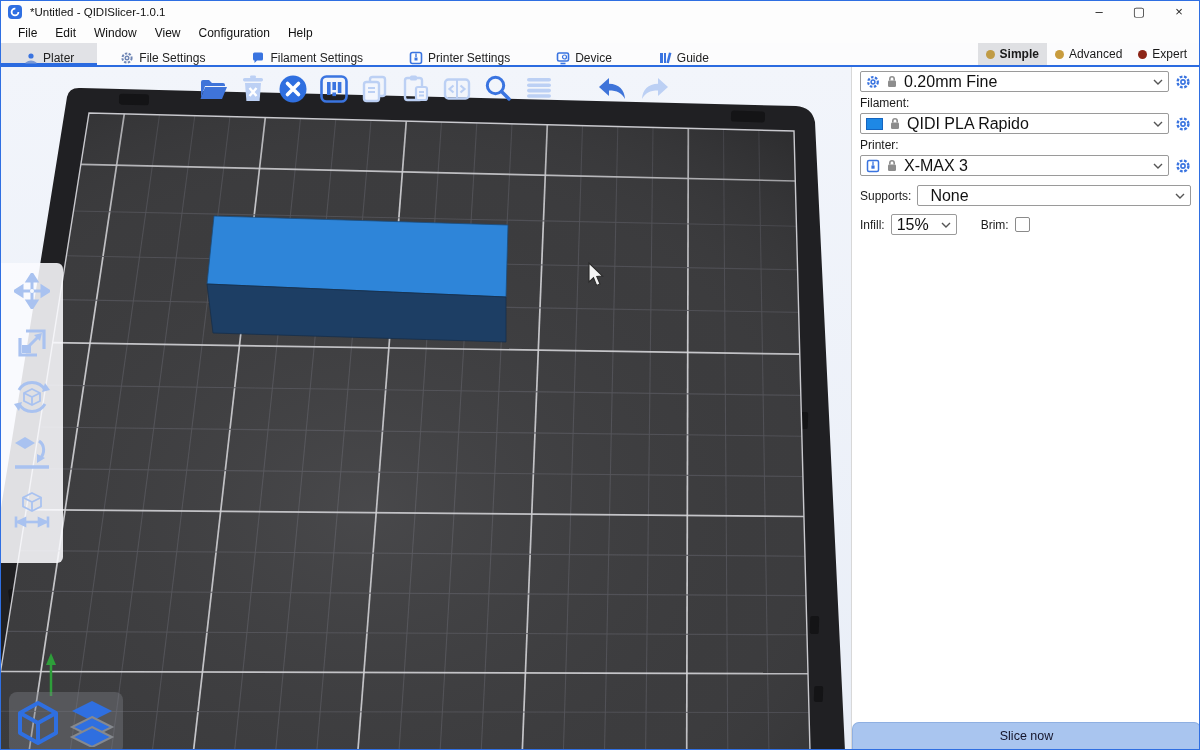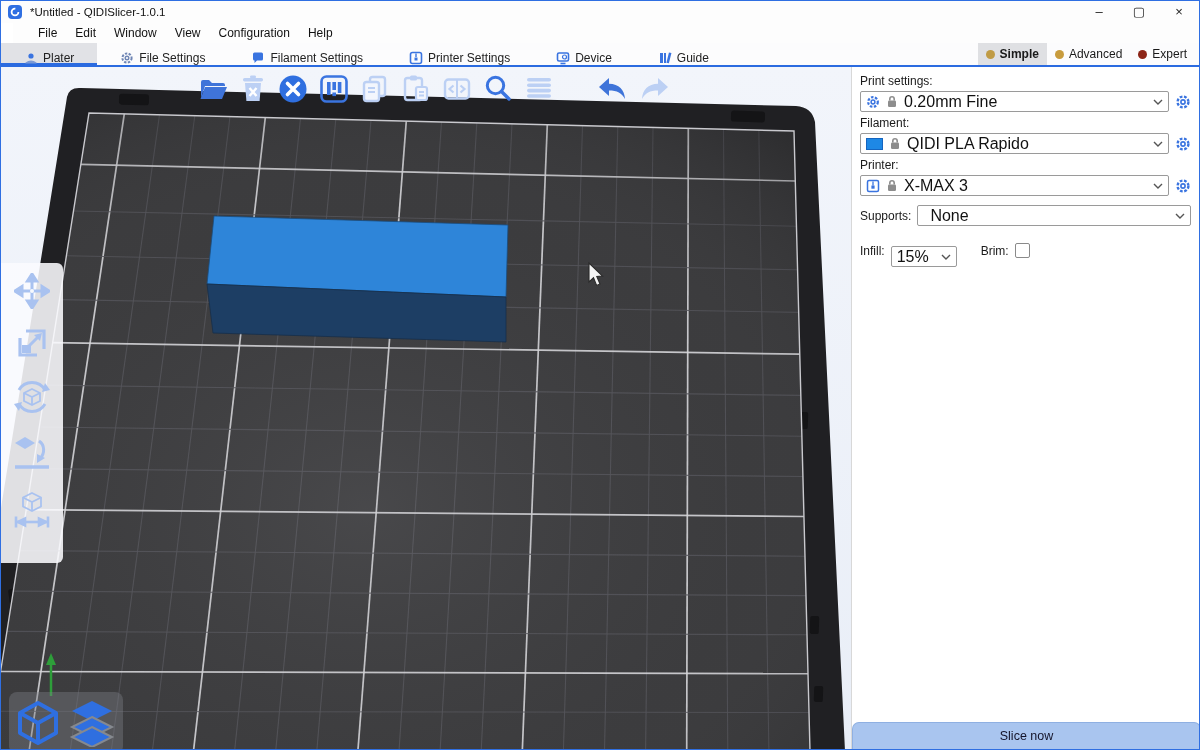--- a/index.html
+++ b/index.html
@@ -6,21 +6,21 @@
   .app{position:relative;width:1200px;height:750px;background:#ffffff;overflow:hidden;
        font-family:"Liberation Sans",sans-serif;font-size:12px;color:#1a1a1a;
        border:1px solid #2f6fe2;box-sizing:border-box;}
   
   .titlebar{position:absolute;top:0;left:0;right:0;height:22px;display:flex;align-items:center;background:#fdfdfd;}
   .appicon{width:14px;height:14px;margin-left:7px;border-radius:4px;background:#2f6fe2;display:flex;align-items:center;justify-content:center;}
   .titletext{margin-left:8px;font-size:11.5px;color:#111;}
   .wincontrols{margin-left:auto;display:flex;height:100%;}
   .winbtn{width:40px;text-align:center;line-height:22px;font-size:13px;color:#222;}
   
-  .menubar{position:absolute;top:22px;left:12px;right:0;height:20px;display:flex;align-items:center;background:#fdfdfd;padding-left:16px;}
+  .menubar{position:absolute;top:22px;left:0;right:0;height:20px;display:flex;align-items:center;background:#fdfdfd;padding-left:8px;}
   .menuitem{padding:0 9px;line-height:20px;font-size:12px;color:#111;}
   
   .tabbar{position:absolute;top:42px;left:0;right:0;height:22px;display:flex;align-items:stretch;background:#fcfcfd;border-bottom:2px solid #2b6be0;}
   .tab{display:flex;align-items:flex-end;gap:5px;padding:0 23px;font-size:12px;color:#222;}
   .tab.selected{background:#e1e2e6;box-shadow:inset 0 -2px 0 #2b6be0;}
   .modes{margin-left:auto;display:flex;align-items:center;margin-right:4px;}
   .mode{display:flex;align-items:center;gap:5px;padding:0 8px;height:100%;}
   .mode.selected{background:#dfe0e3;font-weight:bold;align-items:center;}
   .dot{width:9px;height:9px;border-radius:50%;}
   
@@ -334,21 +334,20 @@
     </svg>
     <svg width="50" height="48" viewBox="0 0 50 48">
       <polygon points="25,2 45,12 25,22 5,12" fill="#2f6fe0"></polygon>
       <polygon points="25,18 45,28 25,38 5,28" fill="#2f6fe0" stroke="#85898f" stroke-width="2"></polygon>
       <polygon points="25,28 45,38 25,48 5,38" fill="#2f6fe0" stroke="#85898f" stroke-width="2"></polygon>
     </svg>
   </div>
 
   <div class="sidebar">
 
-    <div class="sblabel">Print settings:</div>
     <div class="comborow">
       <div class="combo">
         <svg width="14" height="14" viewBox="0 0 14 14">
             <circle cx="7" cy="7" r="4.8" fill="none" stroke="#3a74e0" stroke-width="2.2" stroke-dasharray="2.5 1.5"></circle>
             <circle cx="7" cy="7" r="1.9" fill="none" stroke="#3a74e0" stroke-width="1.5"></circle>
           </svg>
         <svg width="12" height="13" viewBox="0 0 12 13">
             <rect x="2" y="5.5" width="8" height="6.5" rx="1.2" fill="#8d8d8d"></rect>
             <path d="M3.8 5.5 V4 A2.2 2.2 0 0 1 8.2 4 V5.5" fill="none" stroke="#8d8d8d" stroke-width="1.6"></path>
           </svg>
@@ -410,21 +409,21 @@
       <div class="combo" style="flex:1;padding-left:12px;">
         <span class="val">None</span>
         <svg class="chev" width="10" height="6" viewBox="0 0 10 6">
             <path d="M1 1 L5 5 L9 1" fill="none" stroke="#555" stroke-width="1.4"></path>
           </svg>
       </div>
     </div>
 
     <div class="inlinerow" style="margin-top:8px;">
       <span class="sblabel" style="margin:0 6px 0 0;">Infill:</span>
-      <div class="combo" style="width:66px;margin-top:12px;">
+      <div class="combo" style="width:66px;">
         <span class="val">15%</span>
         <svg class="chev" width="10" height="6" viewBox="0 0 10 6">
             <path d="M1 1 L5 5 L9 1" fill="none" stroke="#555" stroke-width="1.4"></path>
           </svg>
       </div>
       <span class="sblabel" style="margin:0 6px 0 24px;">Brim:</span>
       <span class="cb"></span>
     </div>
 
     <button class="slicebtn">Slice now</button>

